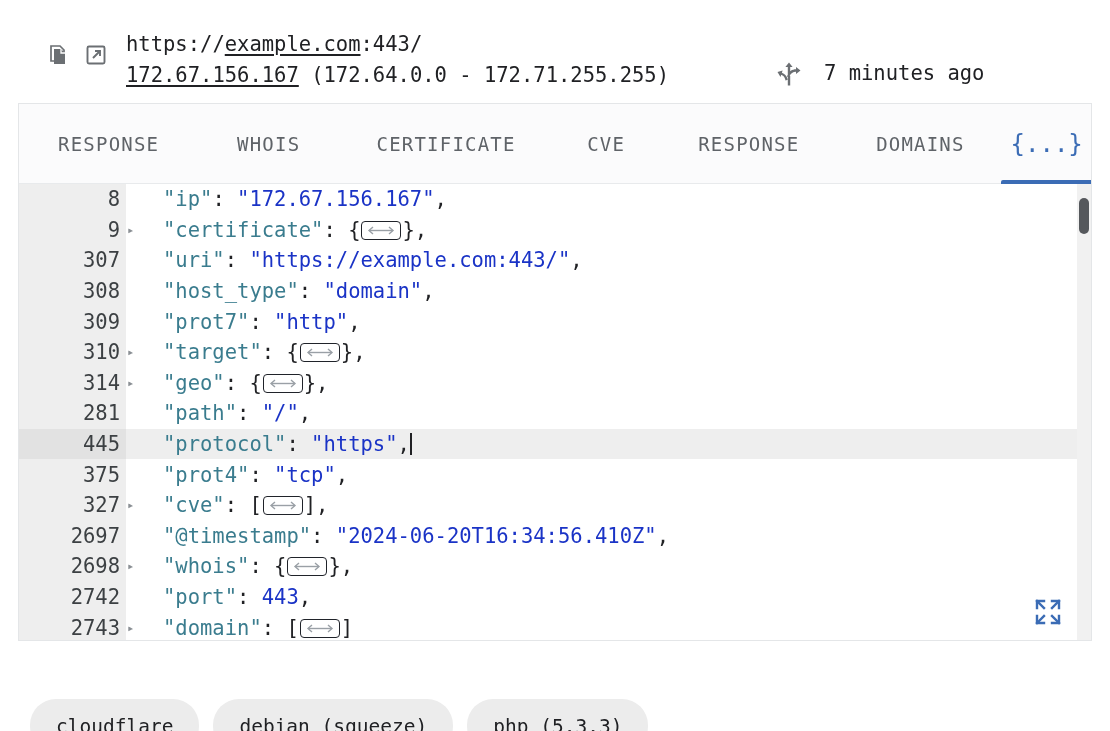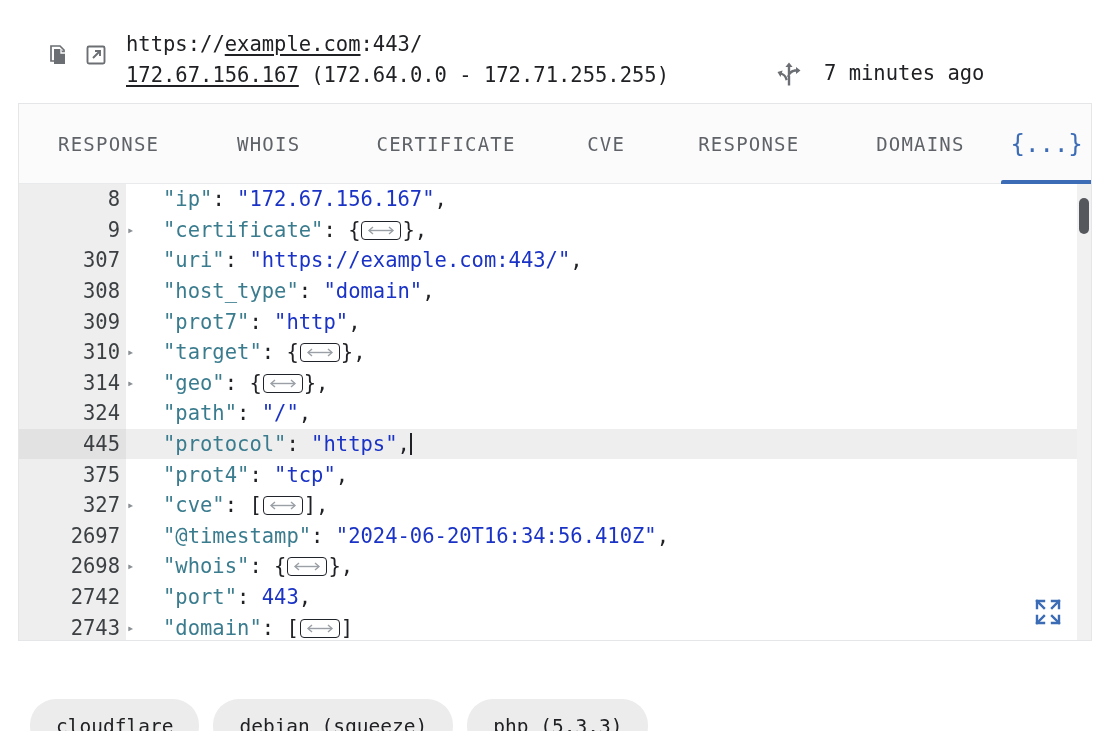--- a/index.html
+++ b/index.html
@@ -382,21 +382,21 @@
             <span class="fold">▸</span>
           </div>
           <div class="code-text"><span class="k">"geo"</span><span class="p">: </span><span class="p">{</span><span class="collapsed"><svg width="30" height="11" viewBox="0 0 30 11">
                 <path d="M3 5.5 H27" stroke="#9aa0a6" stroke-width="1.4"></path>
                 <path d="M7 2 L3 5.5 L7 9" fill="none" stroke="#9aa0a6" stroke-width="1.4"></path>
                 <path d="M23 2 L27 5.5 L23 9" fill="none" stroke="#9aa0a6" stroke-width="1.4"></path>
               </svg></span><span class="p">}</span><span class="p">,</span></div>
         </div>
         <div class="line">
           <div class="ln-wrap">
-            <span class="ln">324</span>
+            <span class="ln">281</span>
           </div>
           <div class="code-text"><span class="k">"path"</span><span class="p">: </span><span class="v">"/"</span><span class="p">,</span></div>
         </div>
         <div class="line active">
           <div class="ln-wrap">
             <span class="ln">445</span>
           </div>
           <div class="code-text"><span class="k">"protocol"</span><span class="p">: </span><span class="v">"https"</span><span class="p">,</span><span class="cursor"></span></div>
         </div>
         <div class="line">

